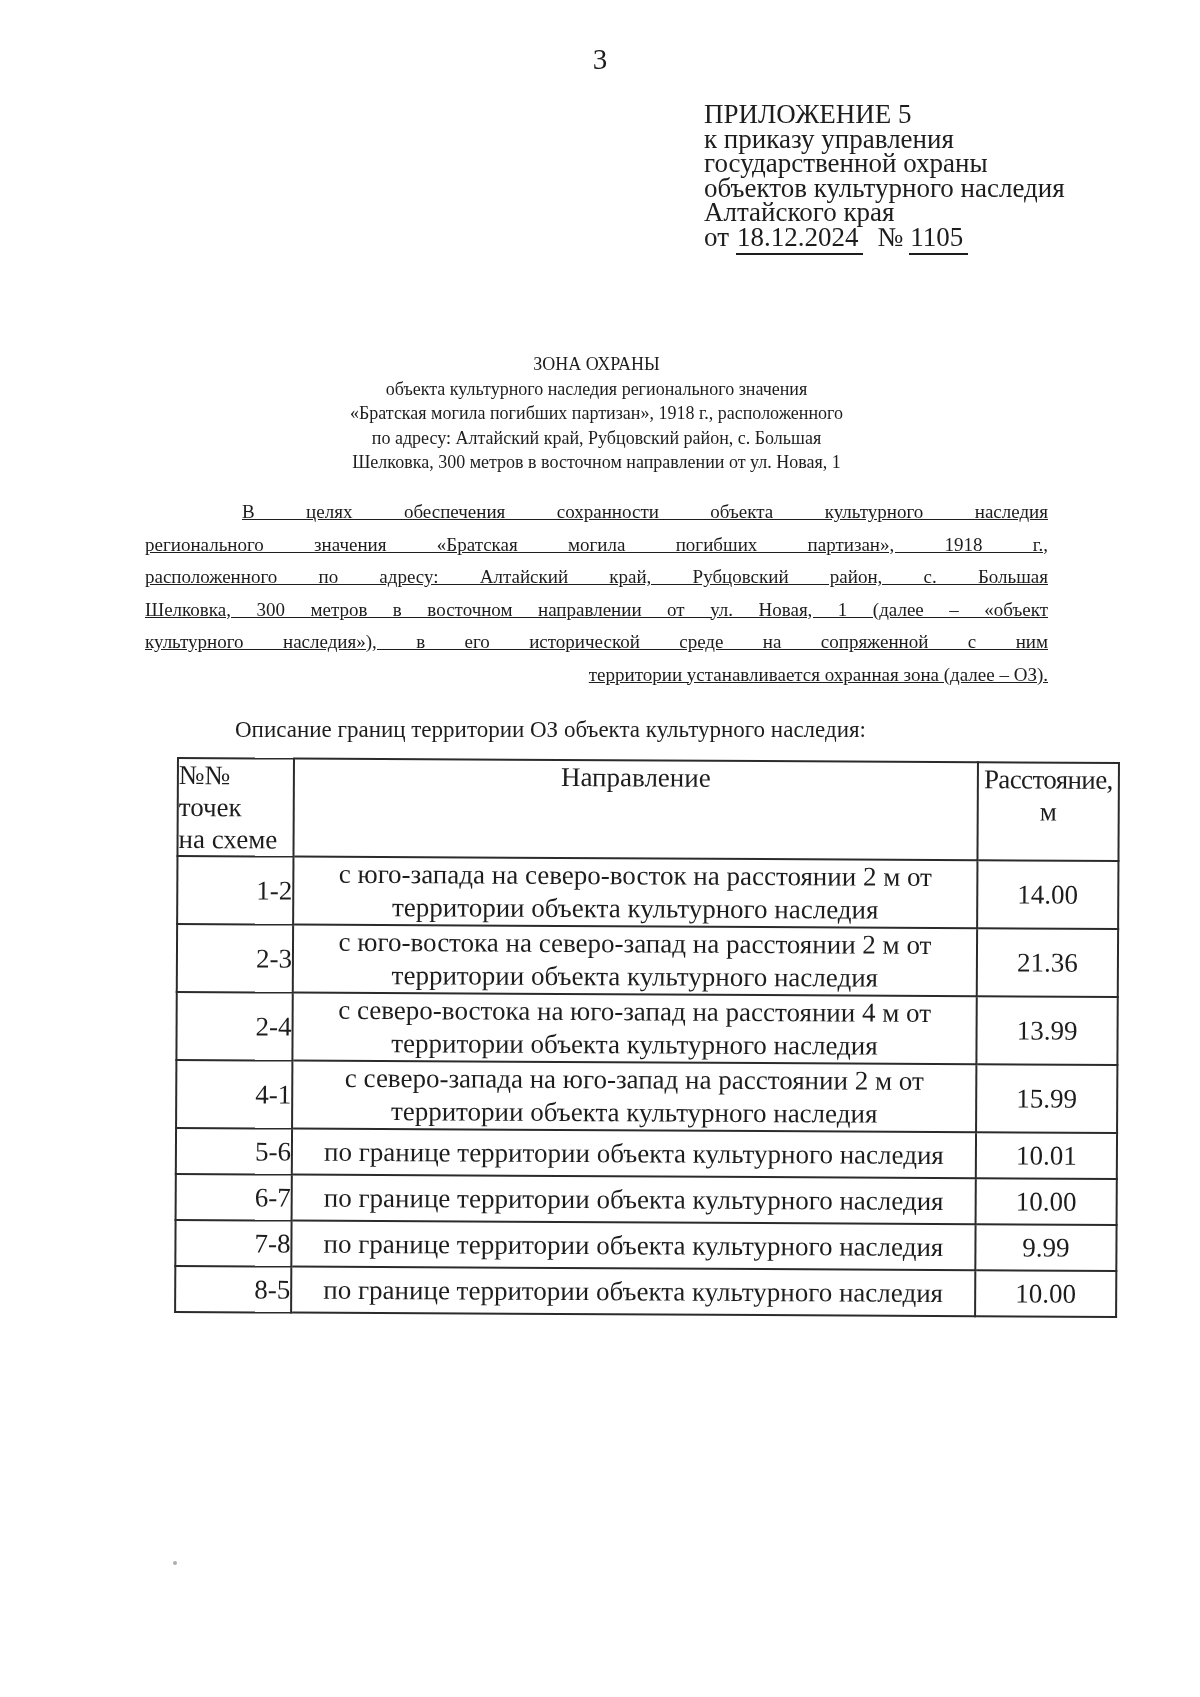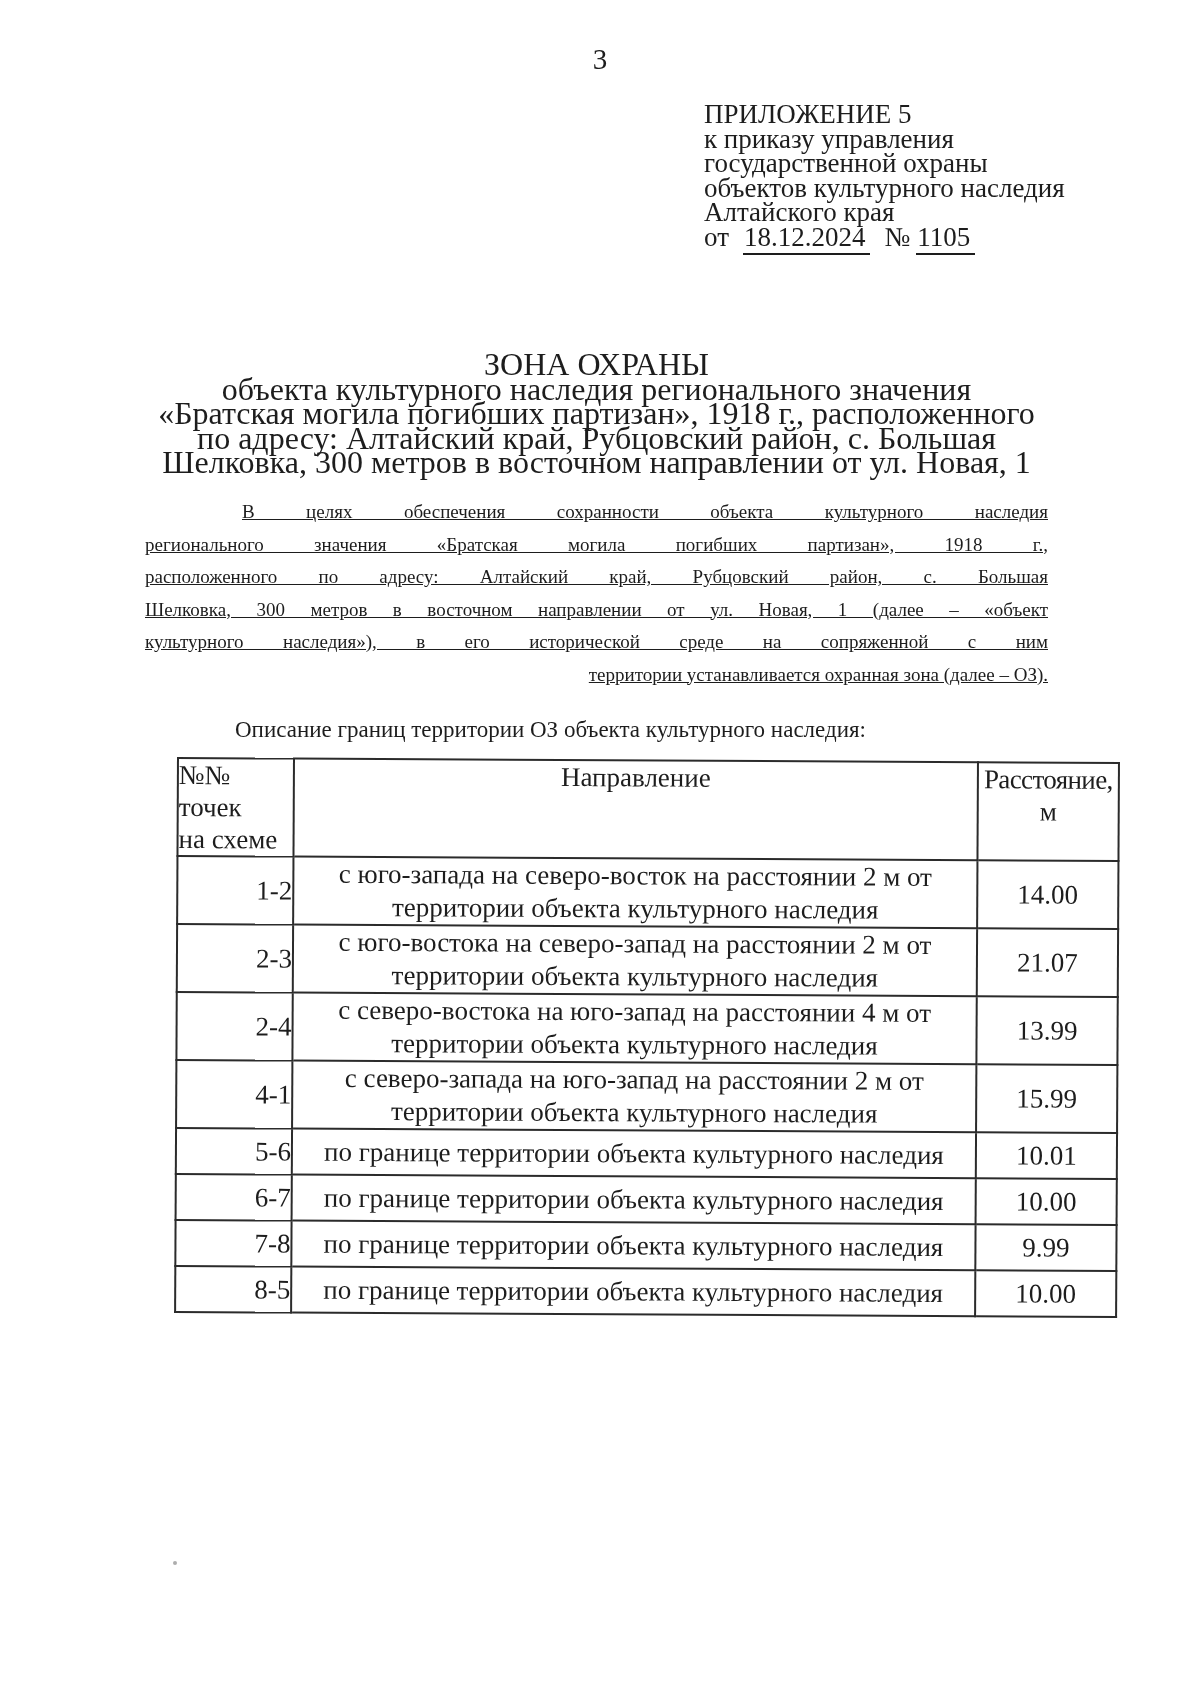--- a/index.html
+++ b/index.html
@@ -23,26 +23,26 @@
   
   .appendix {
     left: 704px; top: 102px; width: 420px;
     font-size: 27px; line-height: 24.6px;
   }
   .appendix .u {
     border-bottom: 2px solid #1d1d1d;
     padding: 0 5px 1px 1px;
   }
   .appendix .numsign { margin-left: 14px; margin-right: 6px; }
-  .appendix .prefix { margin-right: 14px; }
+  .appendix .prefix { margin-right: 7px; }
 
   
   .doc-title {
     left: 145px; top: 352px; width: 903px;
-    font-size: 32px; line-height: 24.6px;
+    font-size: 18px; line-height: 24.6px;
     text-align: center;
   }
 
   
   .intro {
     left: 145px; top: 496px; width: 903px;
     font-size: 19px; line-height: 32.5px; text-decoration: underline;
   }
   .jl { text-align: justify; text-align-last: justify; }
   .jl-last { text-align: right; }
@@ -159,21 +159,21 @@
   </thead>
   <tbody>
     <tr class="r-tall">
       <td class="points">1-2</td>
       <td class="dir">с юго-запада на северо-восток на расстоянии 2 м от территории объекта культурного наследия</td>
       <td class="dist">14.00</td>
     </tr>
     <tr class="r-tall">
       <td class="points">2-3</td>
       <td class="dir">с юго-востока на северо-запад на расстоянии 2 м от территории объекта культурного наследия</td>
-      <td class="dist">21.07</td>
+      <td class="dist">21.36</td>
     </tr>
     <tr class="r-tall">
       <td class="points">2-4</td>
       <td class="dir">с северо-востока на юго-запад на расстоянии 4 м от территории объекта культурного наследия</td>
       <td class="dist">13.99</td>
     </tr>
     <tr class="r-tall">
       <td class="points">4-1</td>
       <td class="dir">с северо-запада на юго-запад на расстоянии 2 м от территории объекта культурного наследия</td>
       <td class="dist">15.99</td>

